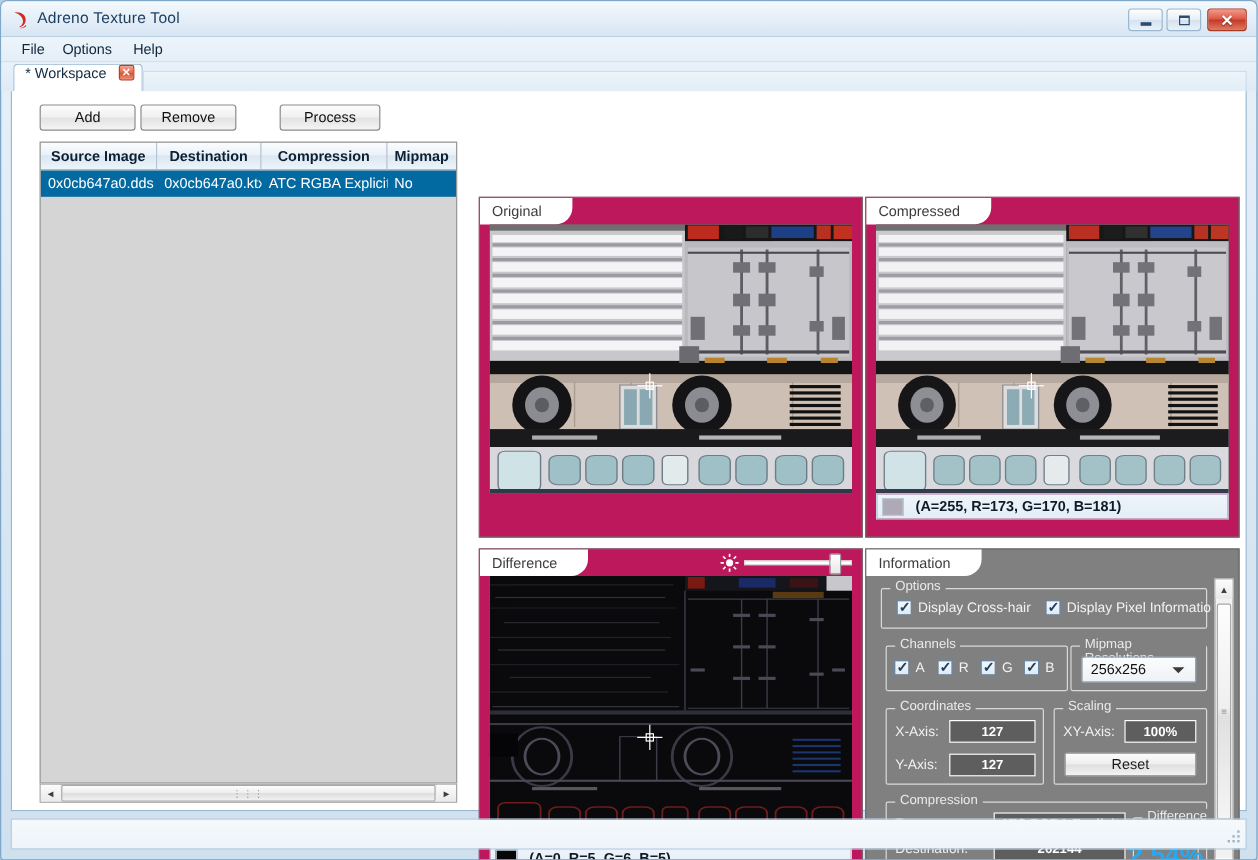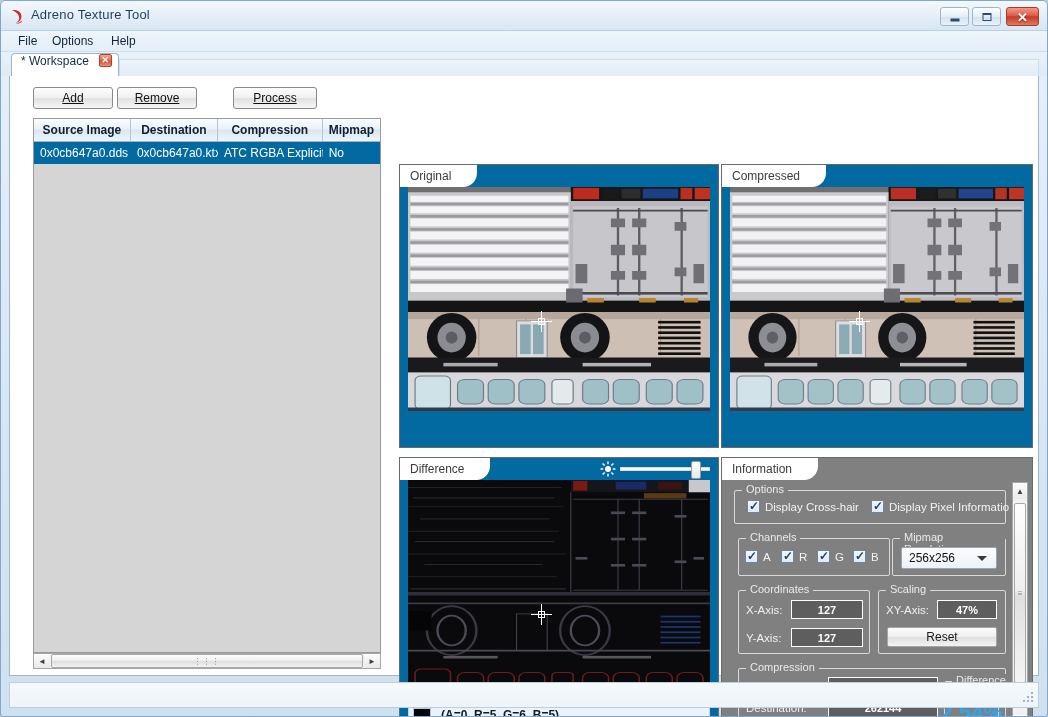--- a/index.html
+++ b/index.html
@@ -106,21 +106,20 @@
   #left-pane {
     position: absolute; left: 6px; top: 6px; width: 372px; bottom: 6px;
   }
   .tbtn {
     position: absolute; top: 5px; height: 22px;
     border: 1px solid #8a8a8a; border-radius: 3px;
     background: linear-gradient(180deg,#fdfdfd 0%,#f0f0f0 48%,#e2e2e2 52%,#f4f4f4 100%);
     font-size: 12px; color: #111;
     display: flex; align-items: center; justify-content: center;
     cursor: pointer;
-    text-decoration: underline;
   }
   #btn-add { left: 17px; width: 80px; }
   #btn-remove { left: 101px; width: 80px; }
   #btn-process { left: 217px; width: 84px; }
 
   #list-container {
     position: absolute; left: 17px; top: 36px; right: 7px; bottom: 16px;
     background: #d5d5d5;
     border: 1px solid #9a9a9a;
     overflow: hidden;
@@ -165,21 +164,21 @@
 
   
   #splitter {
     position: absolute; left: 380px; top: 6px; width: 7px; bottom: 6px;
     cursor: col-resize;
   }
 
   
   .gpanel {
     position: absolute;
-    background: #0369a1;
+    background: #be185d;
     border: 1px solid #6a6a6a;
   }
   .gpanel-title {
     position: absolute; left: 0; top: 0; height: 22px;
     padding: 0 26px 0 10px;
     background: #fff;
     color: #3c3c3c; font-size: 12px;
     display: flex; align-items: center;
     border-radius: 0 0 14px 0;
   }
@@ -626,20 +625,24 @@
             <rect x="228" y="220" width="22" height="28" rx="6"></rect>
           </g>
           <rect x="0" y="252" width="256" height="4" fill="#313d4d"></rect>
         </svg>
         <div class="crosshair" style="left:119px; top:124px;">
           <span class="hbar"></span>
             <span class="vbar"></span>
             <span class="box"></span>
         </div>
       </div>
+      <div class="pixinfo-bar">
+        <span class="swatch" style="background:#adaab5;"></span>
+        <span class="pixinfo-text">(A=255, R=173, G=170, B=181)</span>
+      </div>
     </div>
 
     <div class="gpanel" id="panel-difference">
       <div class="gpanel-title">Difference</div>
 
       <div id="diff-slider-wrap">
         <svg id="brightness-icon" viewBox="0 0 16 16">
           <circle cx="8" cy="8" r="3" fill="#ffffff"></circle>
           <g stroke="#ffffff" stroke-width="1.4">
             <line x1="8" y1="0.5" x2="8" y2="3.2"></line>
@@ -798,21 +801,21 @@
           <span class="group-legend">Coordinates</span>
           <span class="fieldlabel" style="position:absolute; left:7px; top:13px;">X-Axis:</span>
           <div class="valbox" style="position:absolute; left:52px; top:9px; width:72px;">127</div>
           <span class="fieldlabel" style="position:absolute; left:7px; top:41px;">Y-Axis:</span>
           <div class="valbox" style="position:absolute; left:52px; top:37px; width:72px;">127</div>
         </div>
 
         <div class="group" style="left:148px; top:108px; right:4px; height:64px;">
           <span class="group-legend">Scaling</span>
           <span class="fieldlabel" style="position:absolute; left:7px; top:13px;">XY-Axis:</span>
-          <div class="valbox" style="position:absolute; left:58px; top:9px; right:8px;">47%</div>
+          <div class="valbox" style="position:absolute; left:58px; top:9px; right:8px;">100%</div>
           <div class="btn-grey" style="position:absolute; left:8px; top:36px; right:8px;">Reset</div>
         </div>
 
         <div class="group" style="left:8px; top:186px; right:4px; height:84px;">
           <span class="group-legend">Compression</span>
 
           <span class="fieldlabel" style="position:absolute; left:7px; top:12px;">Type:</span>
           <div class="valbox" style="position:absolute; left:89px; top:8px; width:110px;">ATC RGBA Explicit</div>
 
           <span class="fieldlabel" style="position:absolute; left:7px; top:33px;">Destination:</span>

